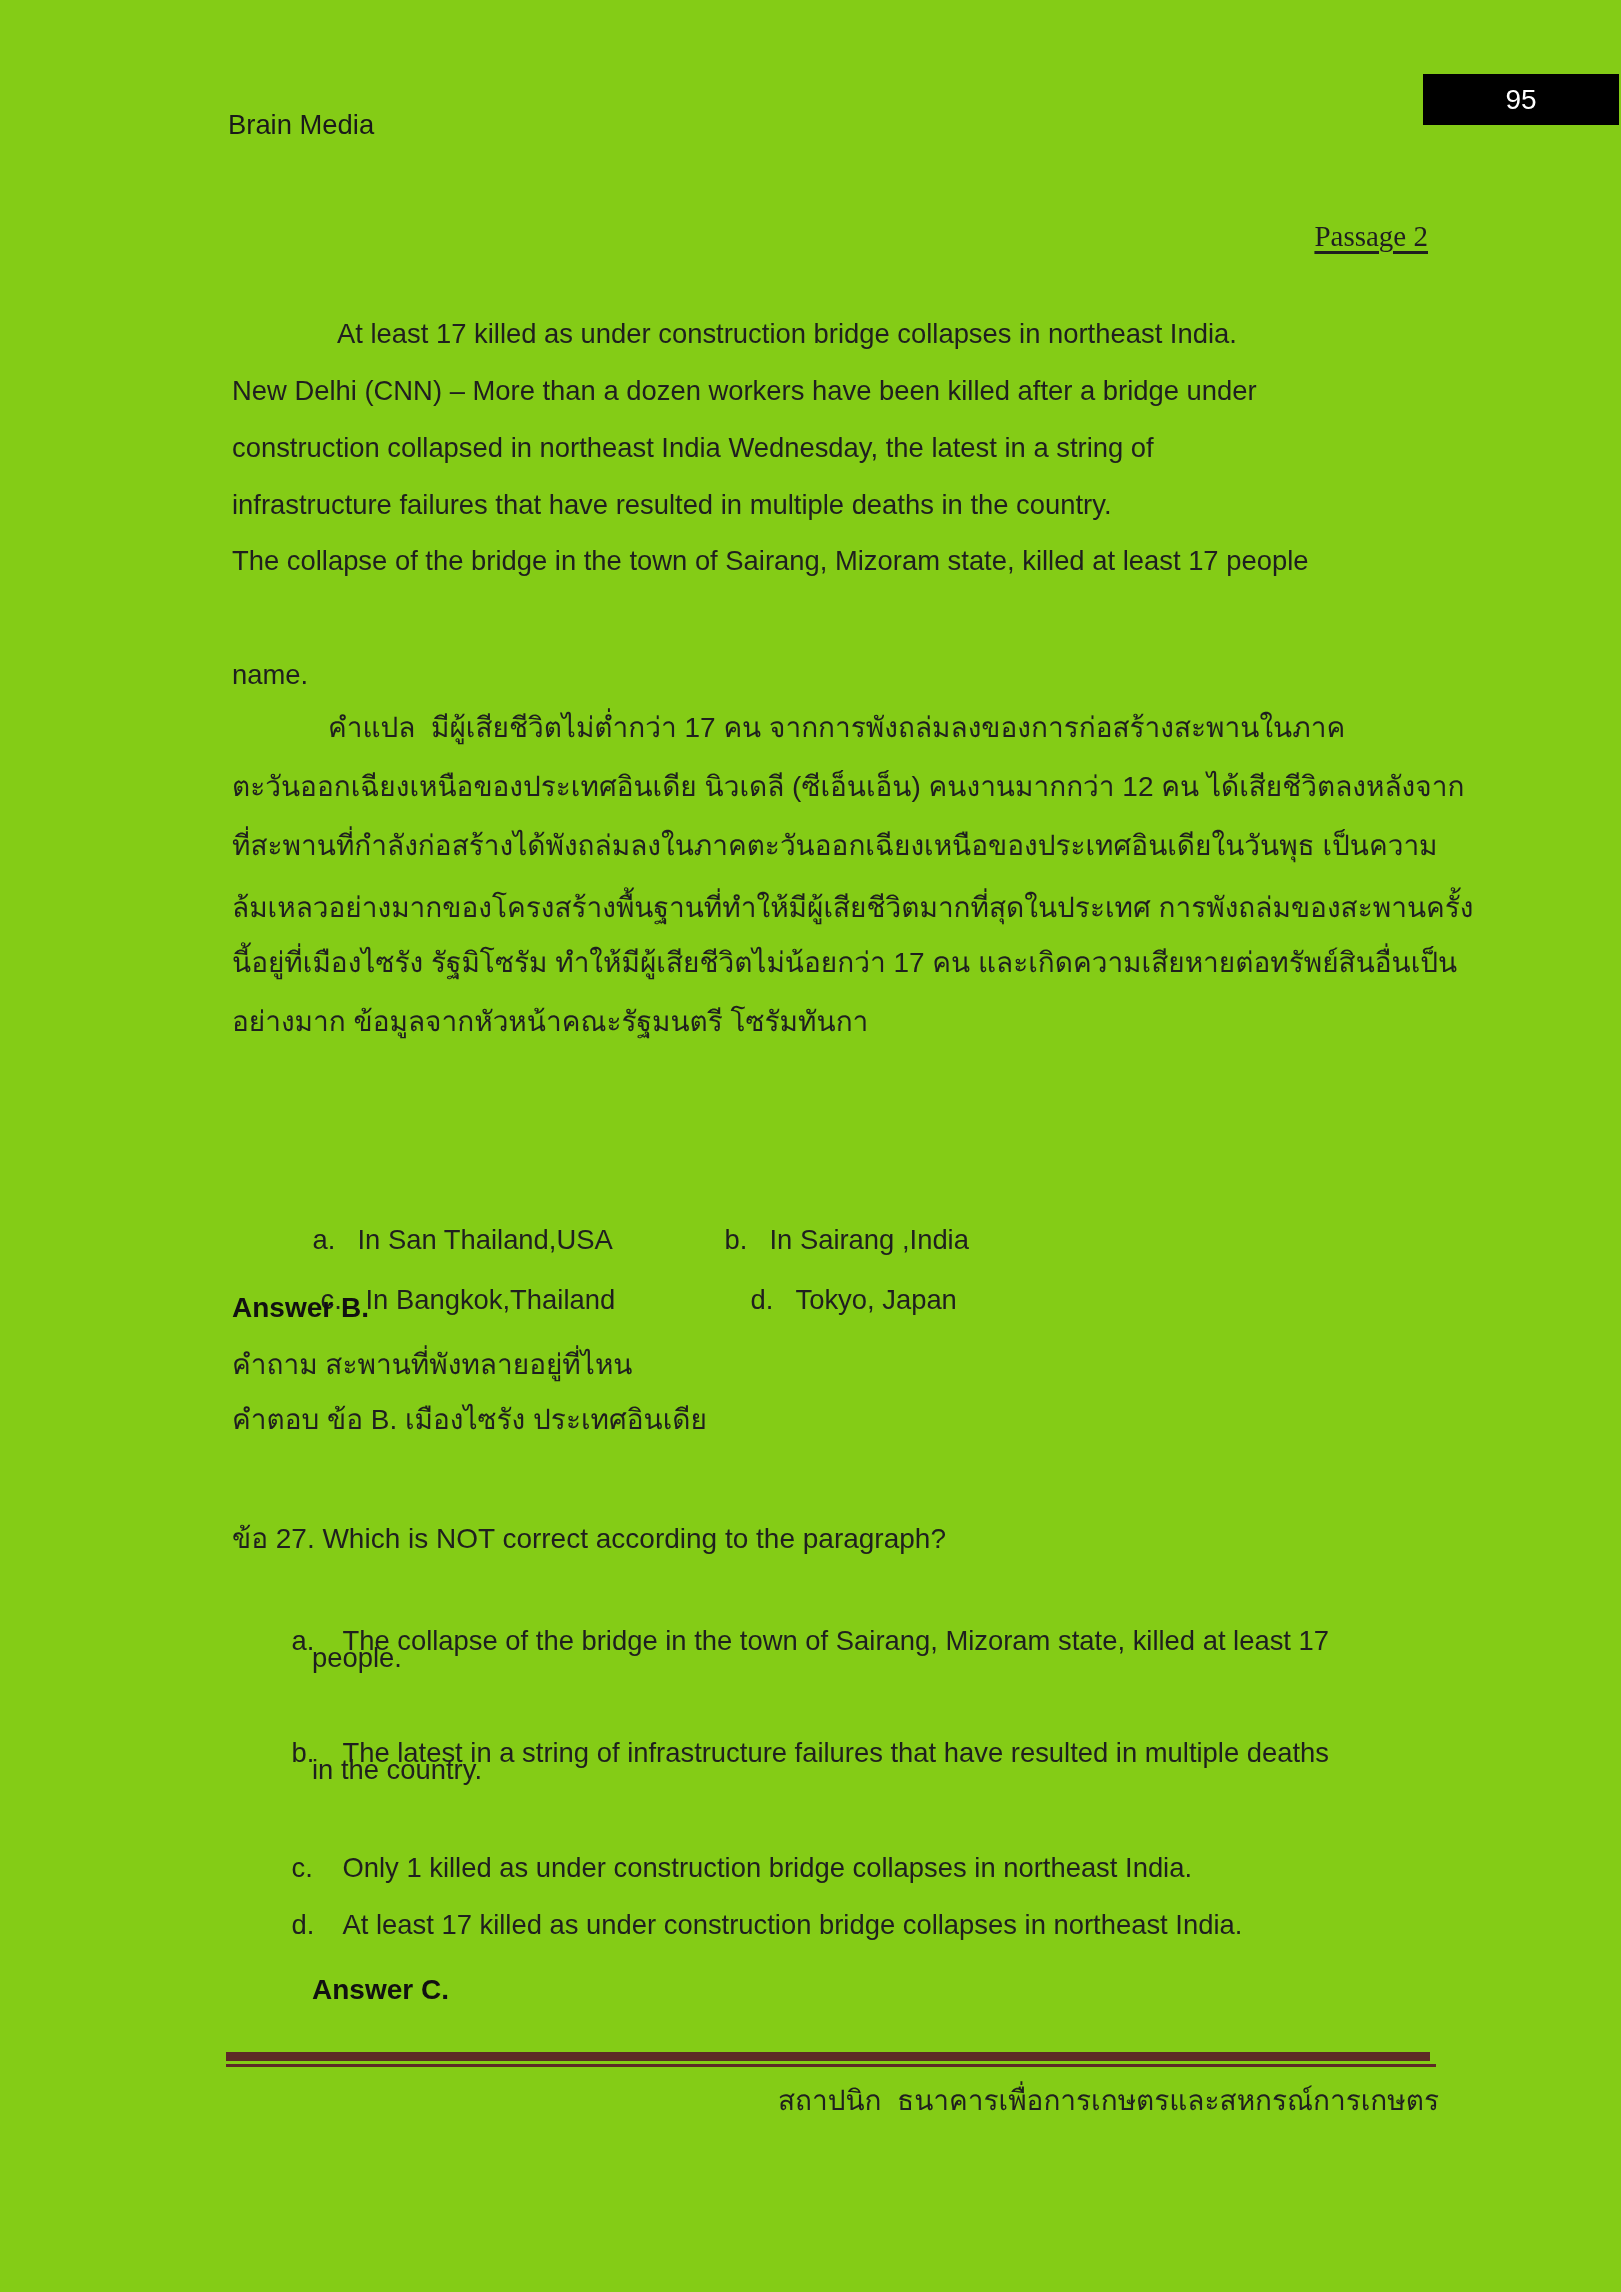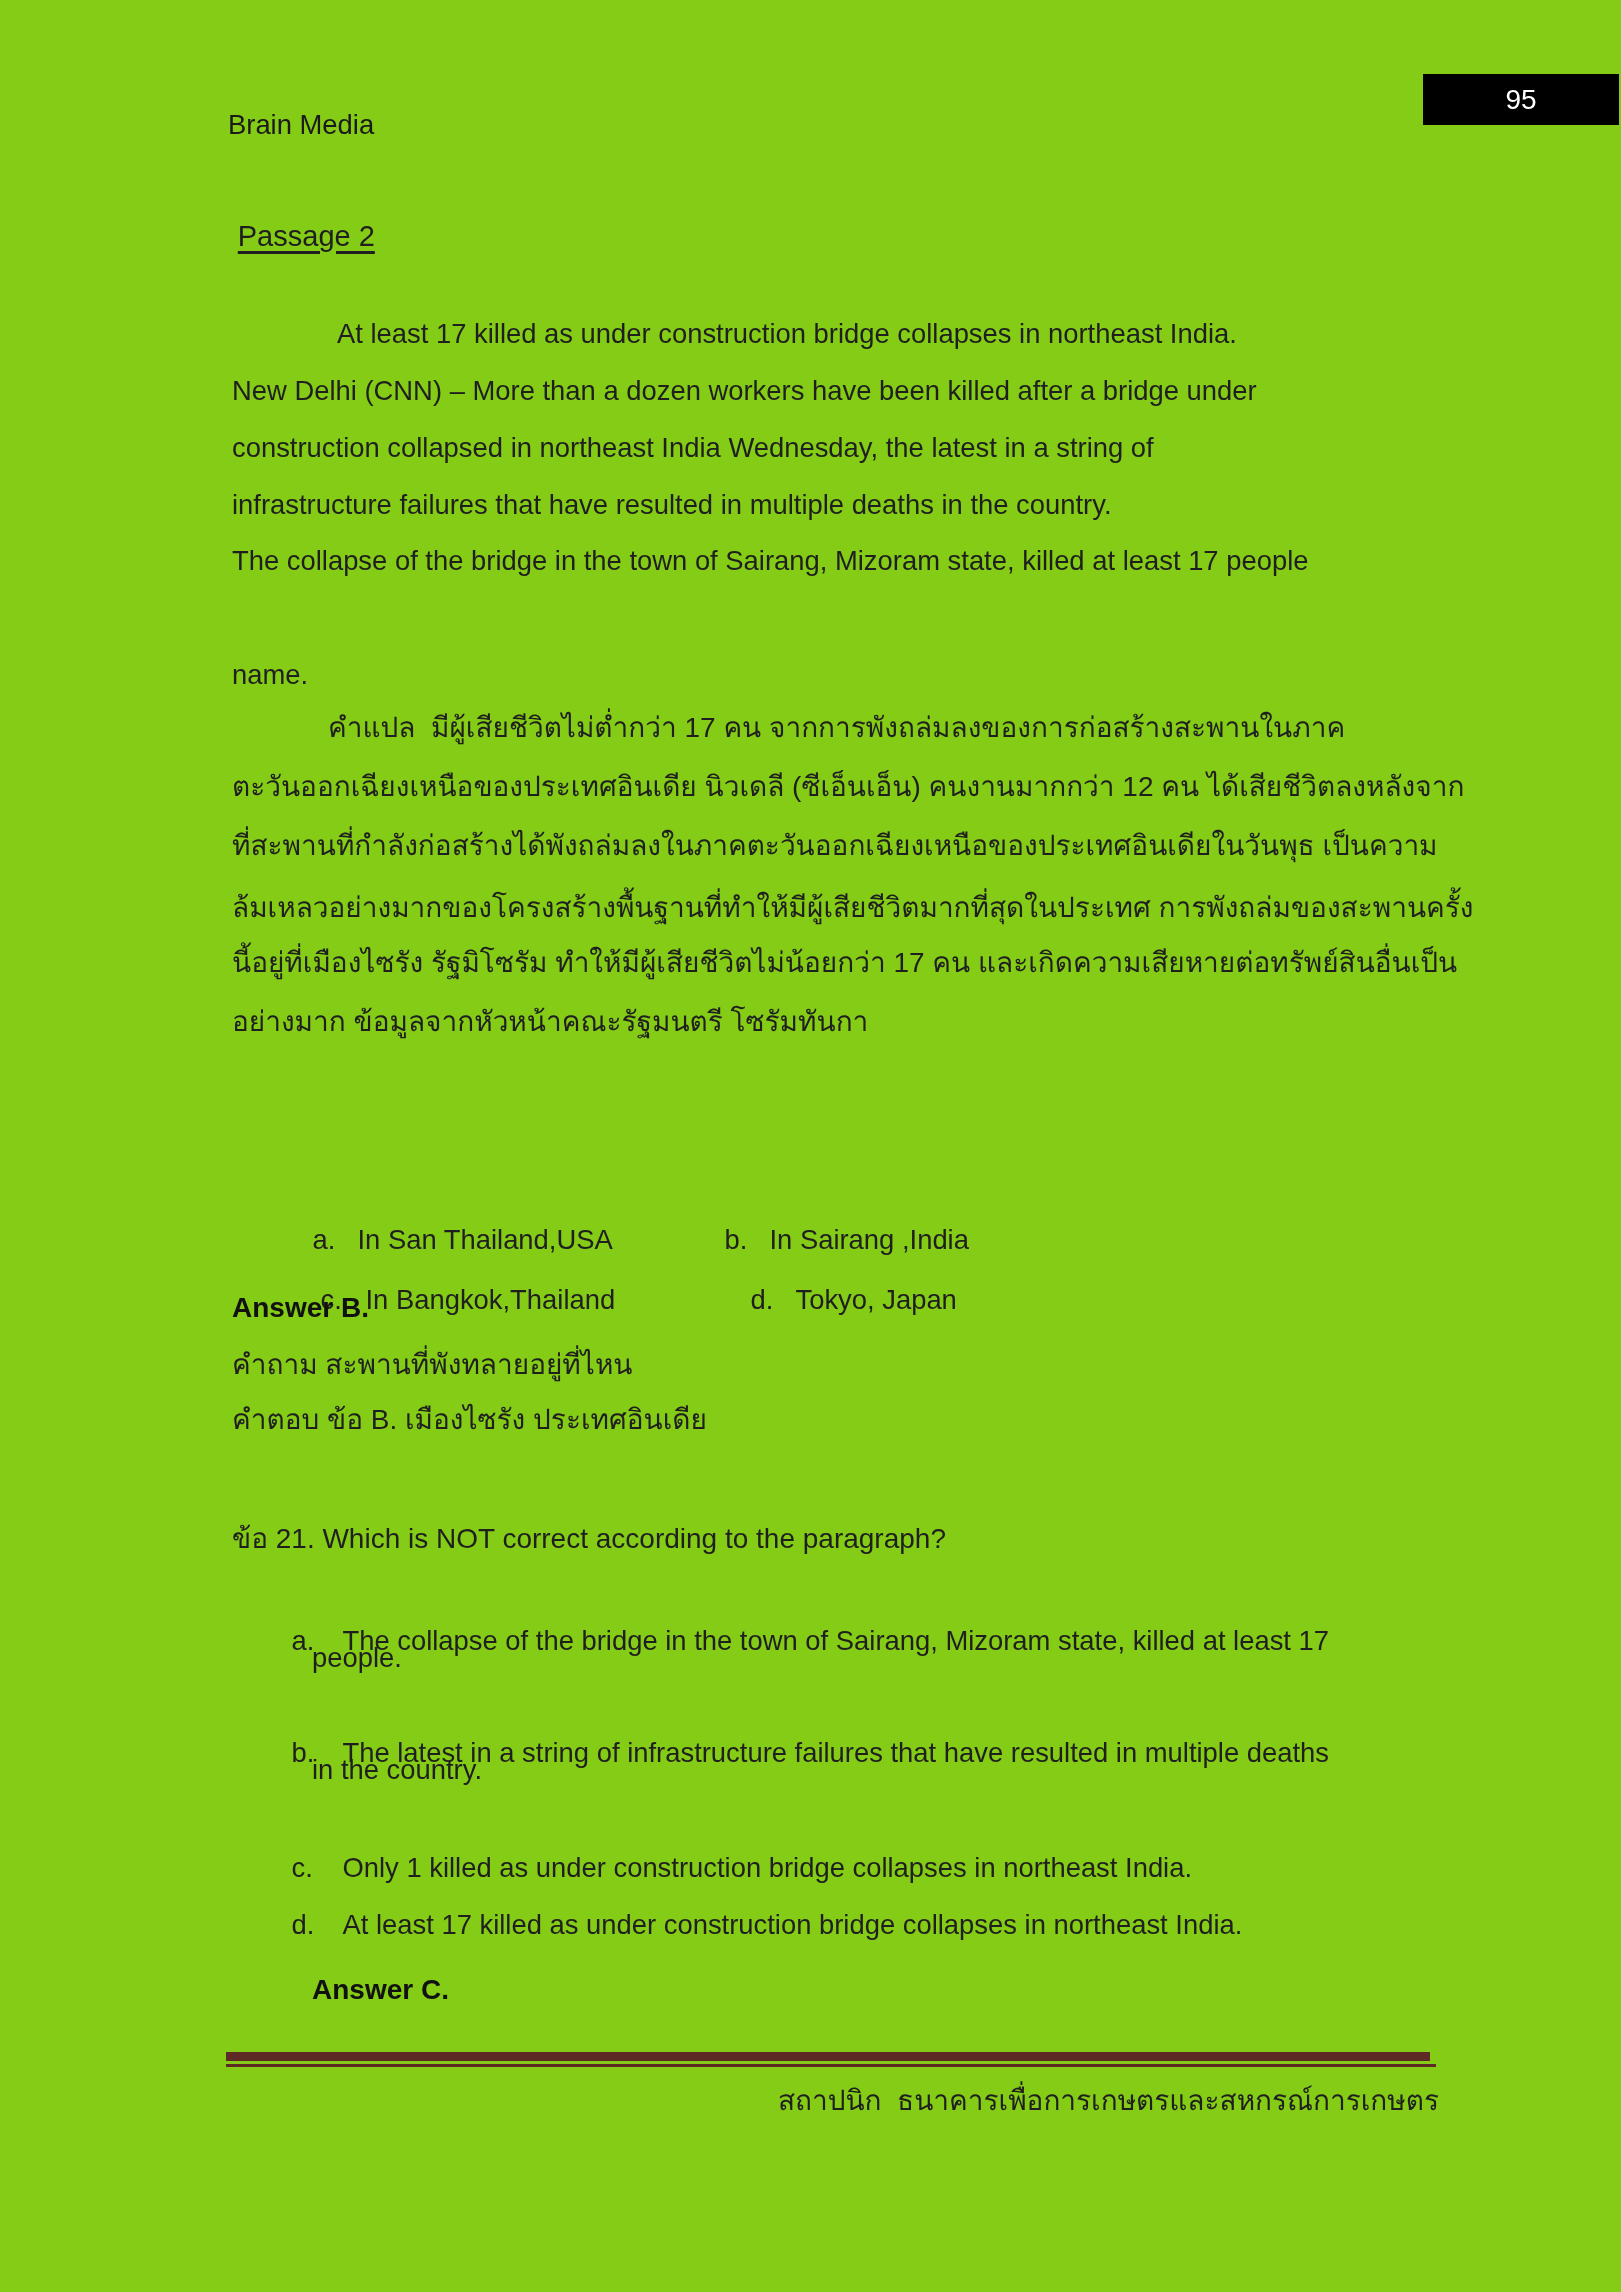--- a/index.html
+++ b/index.html
@@ -39,21 +39,21 @@
 <body>
 
 <div class="page">
 
   <div class="abs brand" style="left:228px; top:109px;">Brain Media</div>
 
   <div class="abs badge" style="left:1423px; top:74px; width:196px; height:51px; background:#000000; color:#ffffff;">
     <span>95</span>
   </div>
 
-  <div class="abs" style="left:220px; top:202px; width:1196px; text-align:left;">
+  <div class="abs" style="left:232px; top:202px; width:1196px; text-align:right;font-family:Liberation Serif, serif;">
     <span class="title">Passage 2</span>
   </div>
 
   <div class="abs para-en" style="left:232px; top:314px; width:1235px; height:412px;">
     <div class="line" style="top:0px;   left:105px;">At least 17 killed as under construction bridge collapses in northeast India.</div>
     <div class="line" style="top:57px;  left:0px;">New Delhi (CNN) – More than a dozen workers have been killed after a bridge under</div>
     <div class="line" style="top:114px; left:0px;">construction collapsed in northeast India Wednesday, the latest in a string of</div>
     <div class="line" style="top:171px; left:0px;">infrastructure failures that have resulted in multiple deaths in the country.</div>
     <div class="line" style="top:227px; left:0px;">The collapse of the bridge in the town of Sairang, Mizoram state, killed at least 17 people</div>
     <div class="line" style="top:341px; left:0px;">name.</div>
@@ -80,21 +80,21 @@
   </div>
   <div class="abs en" style="left:720px; top:1241px;">
     <span class="opt-label">d.</span><span>Tokyo, Japan</span>
   </div>
 
   <div class="abs answer" style="left:232px; top:1292px;">Answer B.</div>
 
   <div class="abs th" style="left:232px; top:1345px;">คำถาม สะพานที่พังทลายอยู่ที่ไหน</div>
   <div class="abs th" style="left:232px; top:1400px;">คำตอบ ข้อ B. เมืองไซรัง ประเทศอินเดีย</div>
 
-  <div class="abs th" style="left:232px; top:1519px;">ข้อ 21. Which is NOT correct according to the paragraph?</div>
+  <div class="abs th" style="left:232px; top:1519px;">ข้อ 27. Which is NOT correct according to the paragraph?</div>
 
   <div class="abs en" style="left:261px; top:1582px;">
     <span class="opt-label" style="width:51px;">a.</span><span>The collapse of the bridge in the town of Sairang, Mizoram state, killed at least 17</span>
   </div>
   <div class="abs en" style="left:312px; top:1638px;">people.</div>
 
   <div class="abs en" style="left:261px; top:1694px;">
     <span class="opt-label" style="width:51px;">b.</span><span>The latest in a string of infrastructure failures that have resulted in multiple deaths</span>
   </div>
   <div class="abs en" style="left:312px; top:1750px;">in the country.</div>

